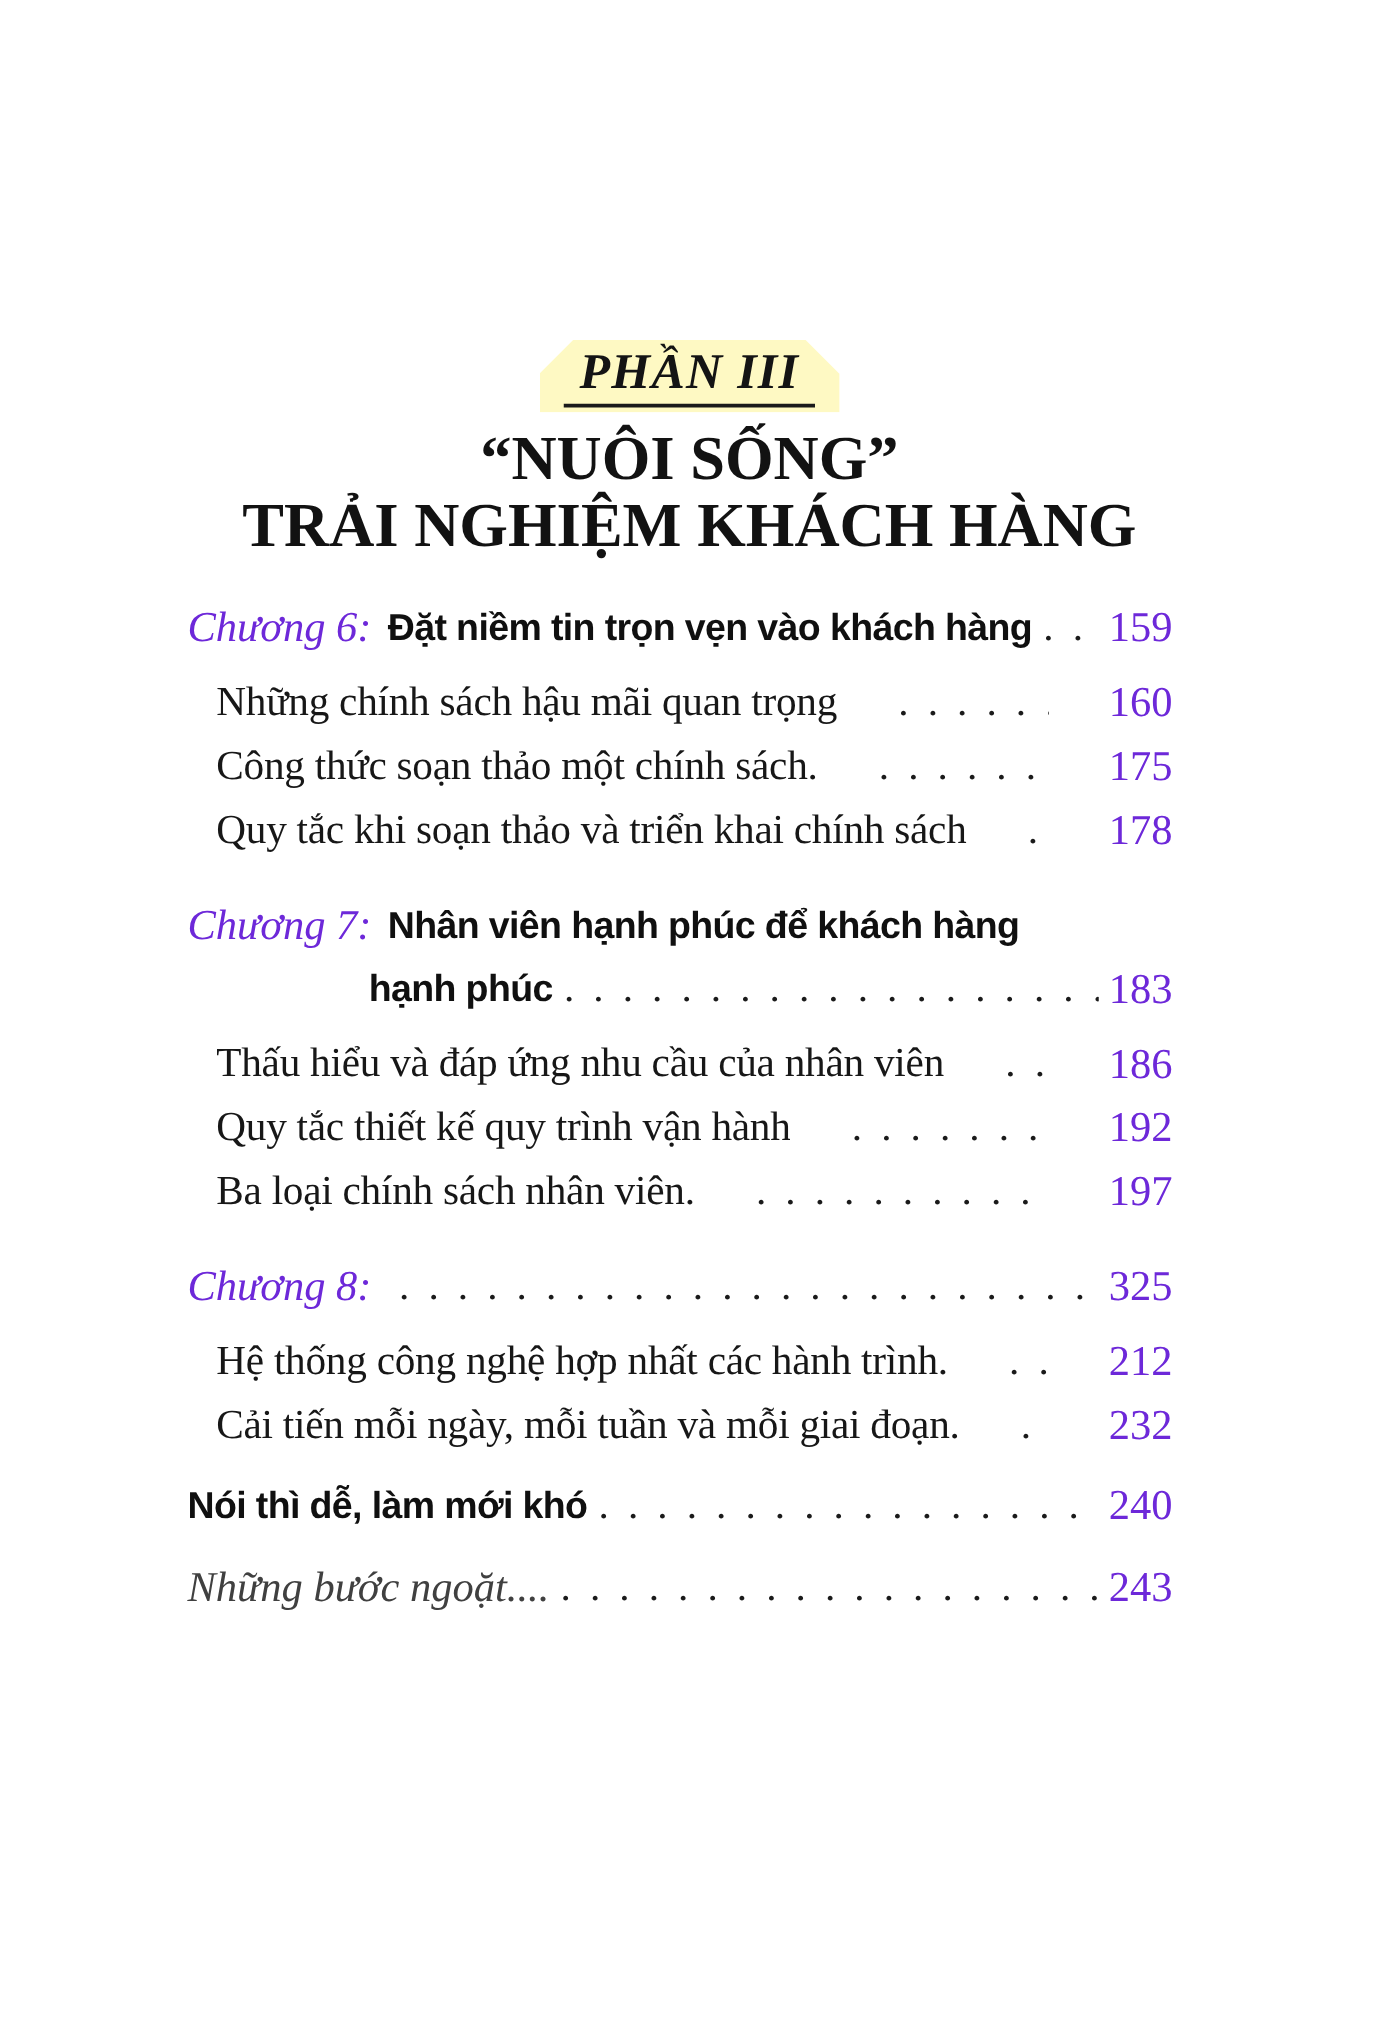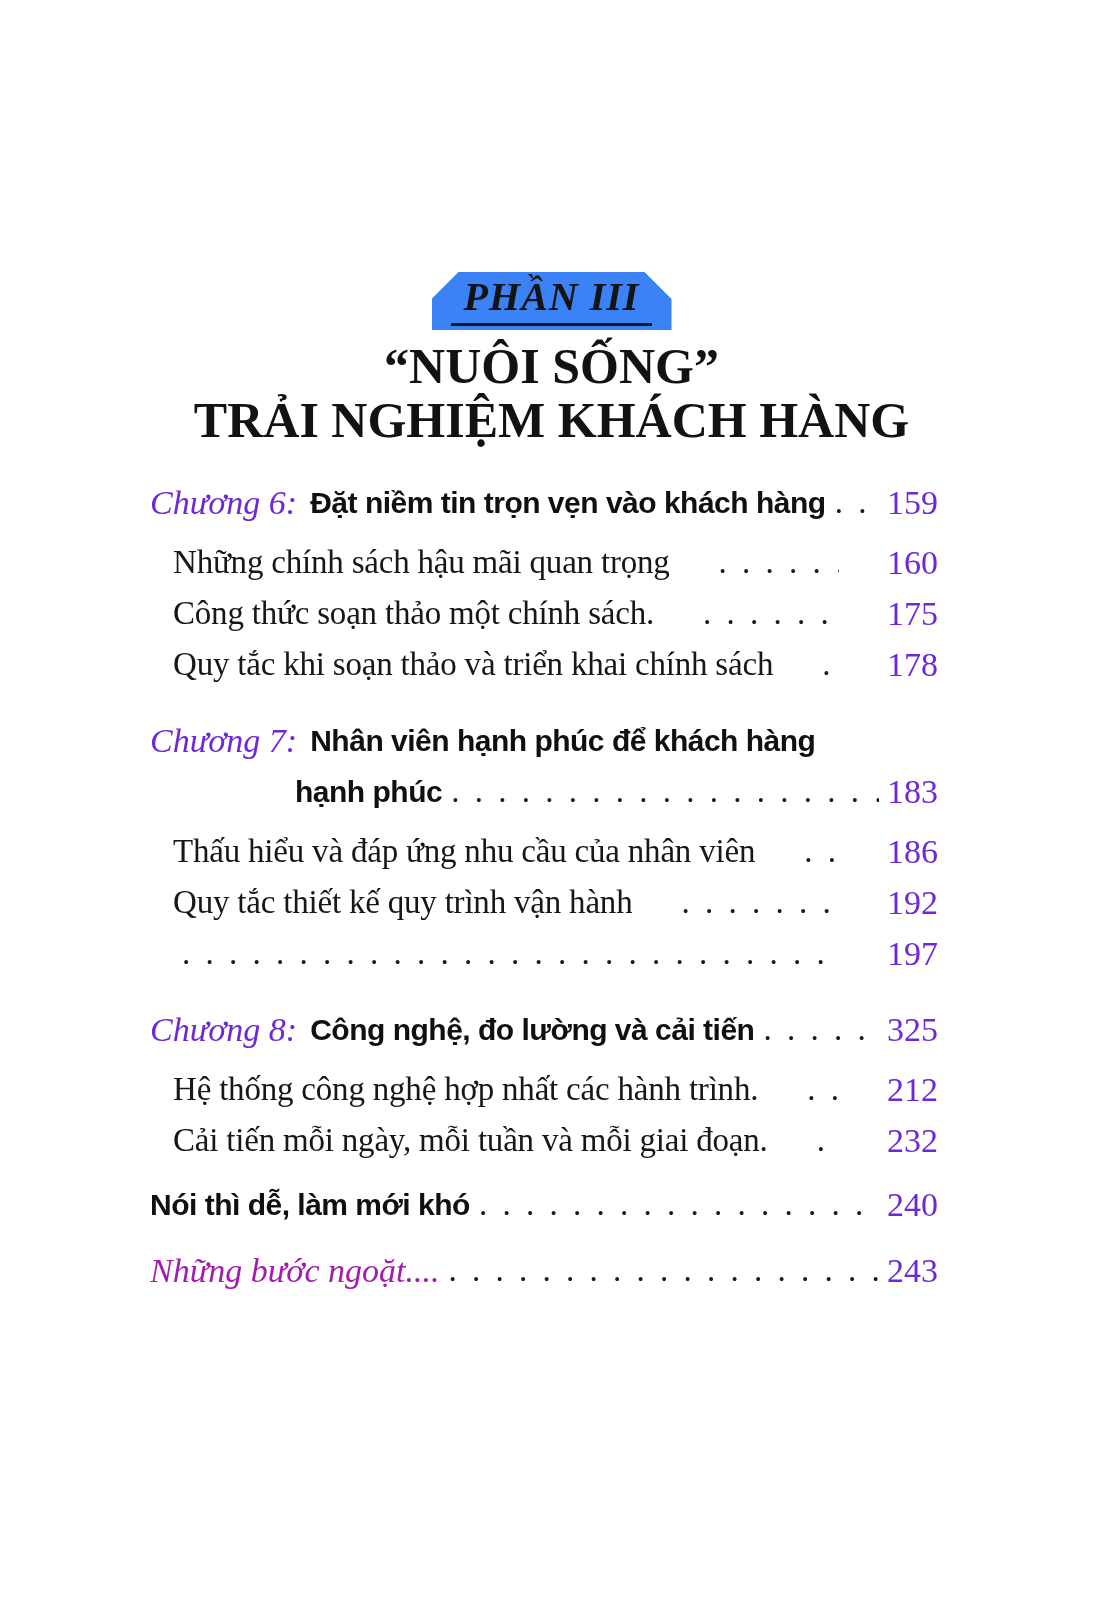--- a/index.html
+++ b/index.html
@@ -8,21 +8,21 @@
     font-family: "Liberation Serif", serif;
     color: #161616;
     overflow: hidden;
   }
   .page { position: relative; width: 1103px; height: 1615px; background: #ffffff; }
 
   
   .banner {
     width: 240px; height: 58px;
     margin: 272px auto 0 auto;
-    background: #3b82f6;
+    background: #fef9c3;
     clip-path: polygon(27px 0, 213px 0, 240px 27px, 240px 100%, 0 100%, 0 27px);
     display: flex; align-items: center; justify-content: center;
   }
   .banner-text {
     font-family: "Liberation Serif", serif;
     font-style: italic; font-weight: 700;
     font-size: 40px; line-height: 1;
     letter-spacing: 1px;
     color: #141414;
     border-bottom: 3px solid #1a1a1a;
@@ -73,21 +73,21 @@
   .stitle {
     font-size: 33px;
     letter-spacing: -0.2px;
     flex: 0 1 auto; min-width: 0; overflow: hidden;
     color: #171717;
   }
   .ititle {
     font-style: italic;
     font-size: 34px;
     flex: 0 0 auto;
-    color: #a21caf;
+    color: #404040;
   }
   .sub { padding-left: 23px; gap: 40px; }
   .cont { padding-left: 145px; } 
 
   .leader {
     flex: 1 1 0; min-width: 0;
     overflow: hidden;
     white-space: nowrap;
     font-size: 33px;
     word-spacing: 7px;
@@ -157,27 +157,27 @@
       <span class="pnum">186</span>
     </div>
 
     <div class="row sub">
       <span class="stitle">Quy tắc thiết kế quy trình vận hành</span>
       <span class="leader">. . . . . . . . . . . . . . . . . . . . . . . . . . . . . . . . . . . . . . . .</span>
       <span class="pnum">192</span>
     </div>
 
     <div class="row sub">
+      <span class="stitle">Ba loại chính sách nhân viên.</span>
       <span class="leader">. . . . . . . . . . . . . . . . . . . . . . . . . . . . . . . . . . . . . . . .</span>
       <span class="pnum">197</span>
     </div>
 
     <div class="row sp-g">
       <span class="prefix">Chương 8:</span>
-      <span class="ctitle">Công nghệ, đo lường và cải tiến</span>
       <span class="leader">. . . . . . . . . . . . . . . . . . . . . . . . . . . . . . . . . . . . . . . .</span>
       <span class="pnum">325</span>
     </div>
 
     <div class="row sub sp-s">
       <span class="stitle">Hệ thống công nghệ hợp nhất các hành trình.</span>
       <span class="leader">. . . . . . . . . . . . . . . . . . . . . . . . . . . . . . . . . . . . . . . .</span>
       <span class="pnum">212</span>
     </div>
 

